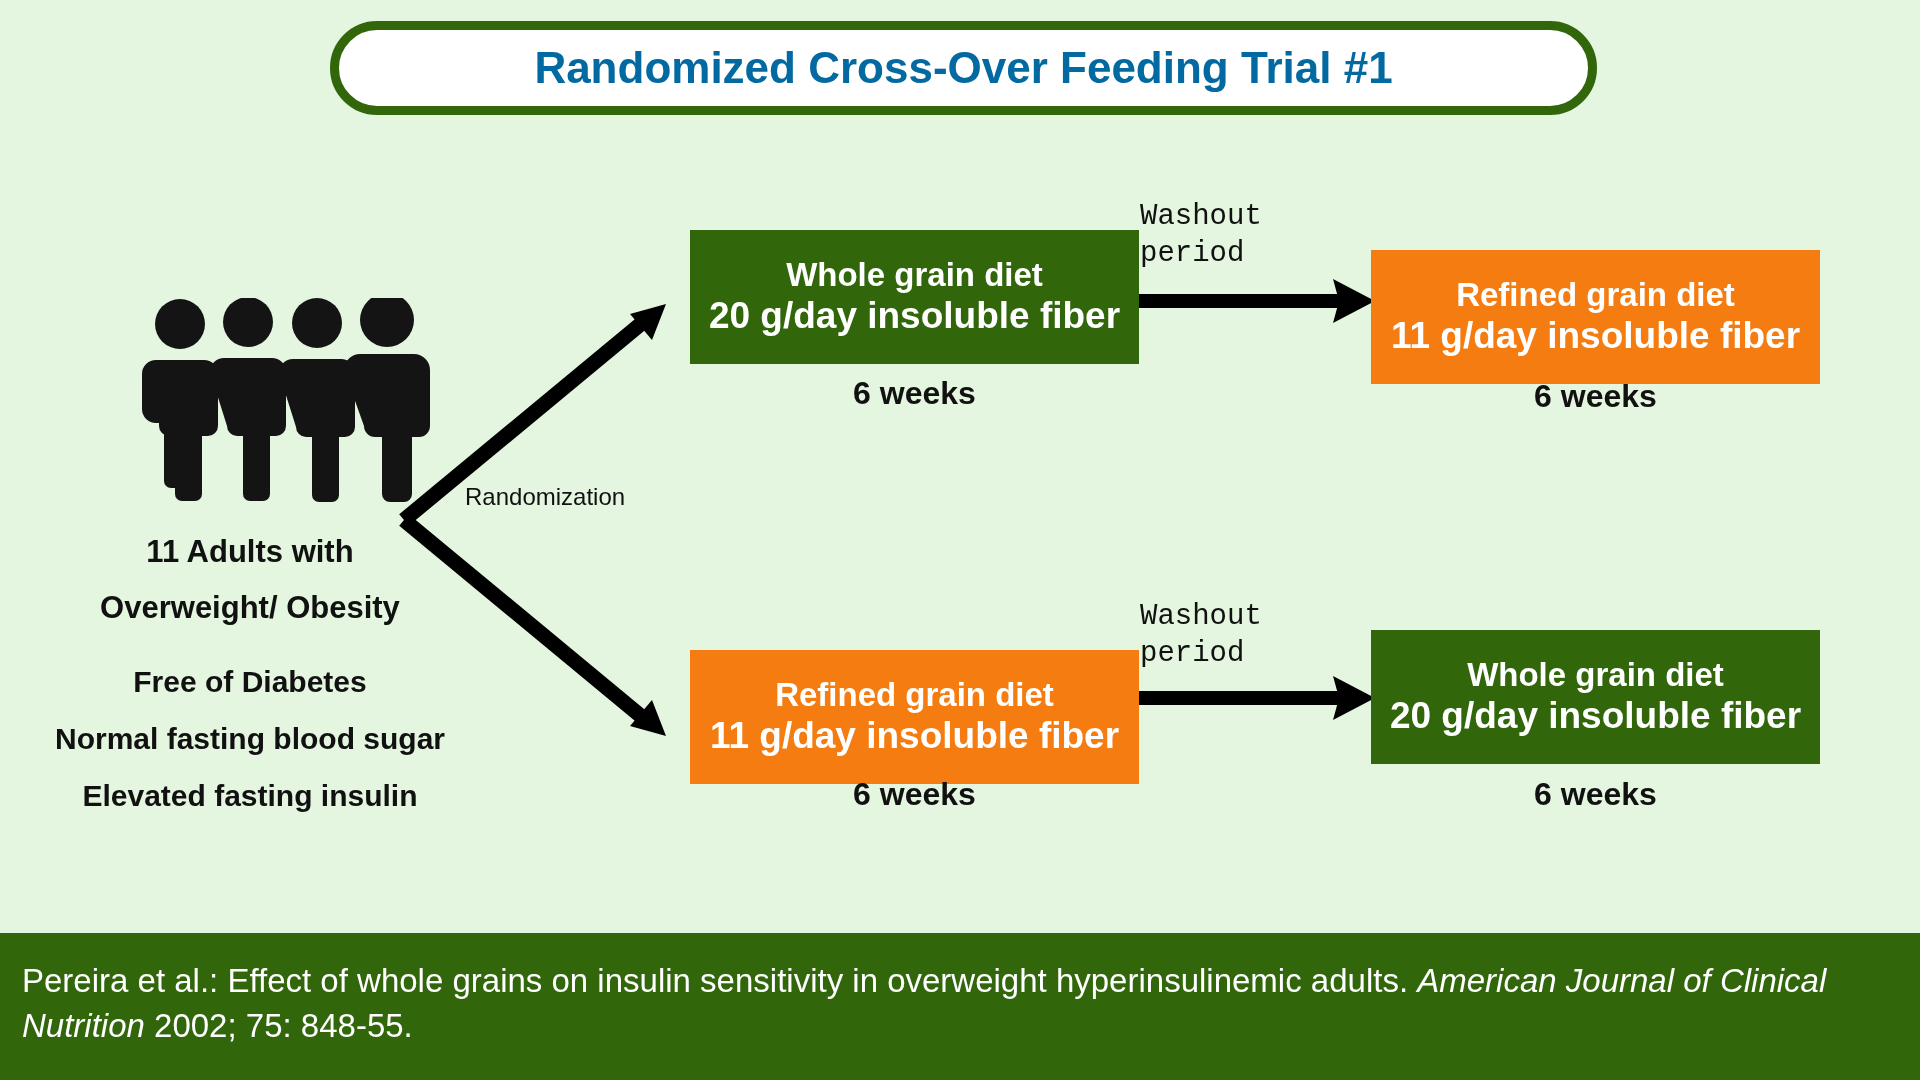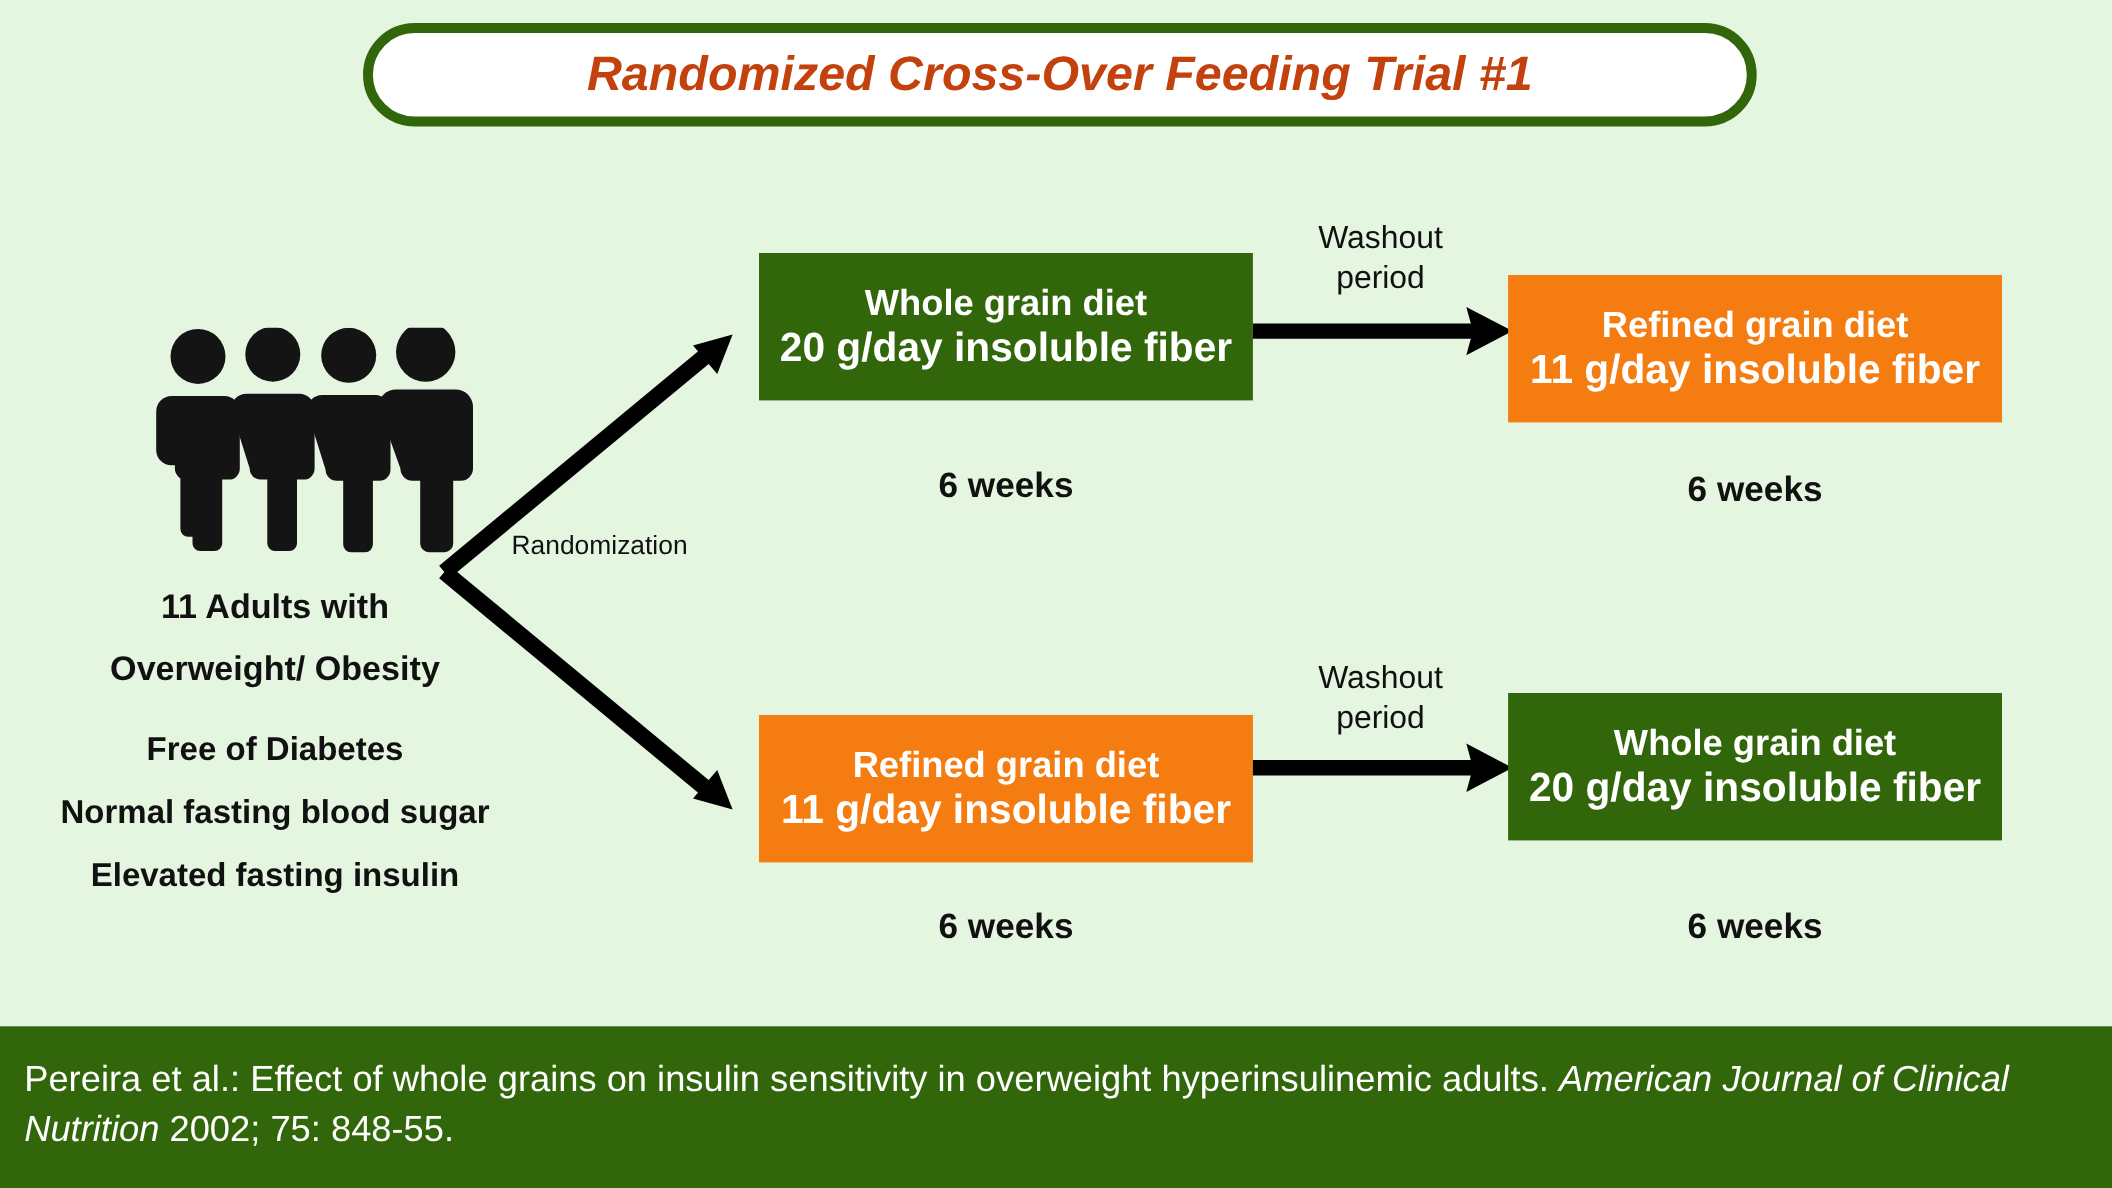--- a/index.html
+++ b/index.html
@@ -35,24 +35,23 @@
     border-radius: 48px;
     box-sizing: border-box;
     display: flex;
     align-items: center;
     justify-content: center;
   }
   #title-text {
     font-family: "Liberation Sans", sans-serif;
     font-weight: bold;
     font-size: 44px;
-    color: #c2410c;
+    color: #0369a1;
     letter-spacing: 0px;
     white-space: nowrap;
-    font-style: italic;
   }
 
   
   #people-icon {
     position: absolute;
     left: 140px;
     top: 298px;
     width: 290px;
     height: 212px;
   }
@@ -127,33 +126,32 @@
 
   .weeks-label {
     position: absolute;
     width: 449px;
     text-align: center;
     font-family: "Liberation Sans", sans-serif;
     font-weight: bold;
     font-size: 32px;
     color: #111111;
     white-space: nowrap;
-    margin-top: 48px;
   }
   #weeks-a1 { left: 690px;  top: 375px; }
   #weeks-a2 { left: 1371px; top: 378px; }
   #weeks-b1 { left: 690px;  top: 776px; }
   #weeks-b2 { left: 1371px; top: 776px; }
 
   
   .washout-label {
     position: absolute;
     width: 230px;
-    text-align: center;
-    font-family: Liberation Sans, sans-serif;
+    text-align: left;
+    font-family: Liberation Mono, monospace;
     font-size: 29px;
     color: #111111;
     line-height: 1.28;
   }
   #washout-top   { left: 1140px; top: 198px; }
   #washout-bot   { left: 1140px; top: 598px; }
 
   .washout-arrow {
     position: absolute;
     width: 250px;

